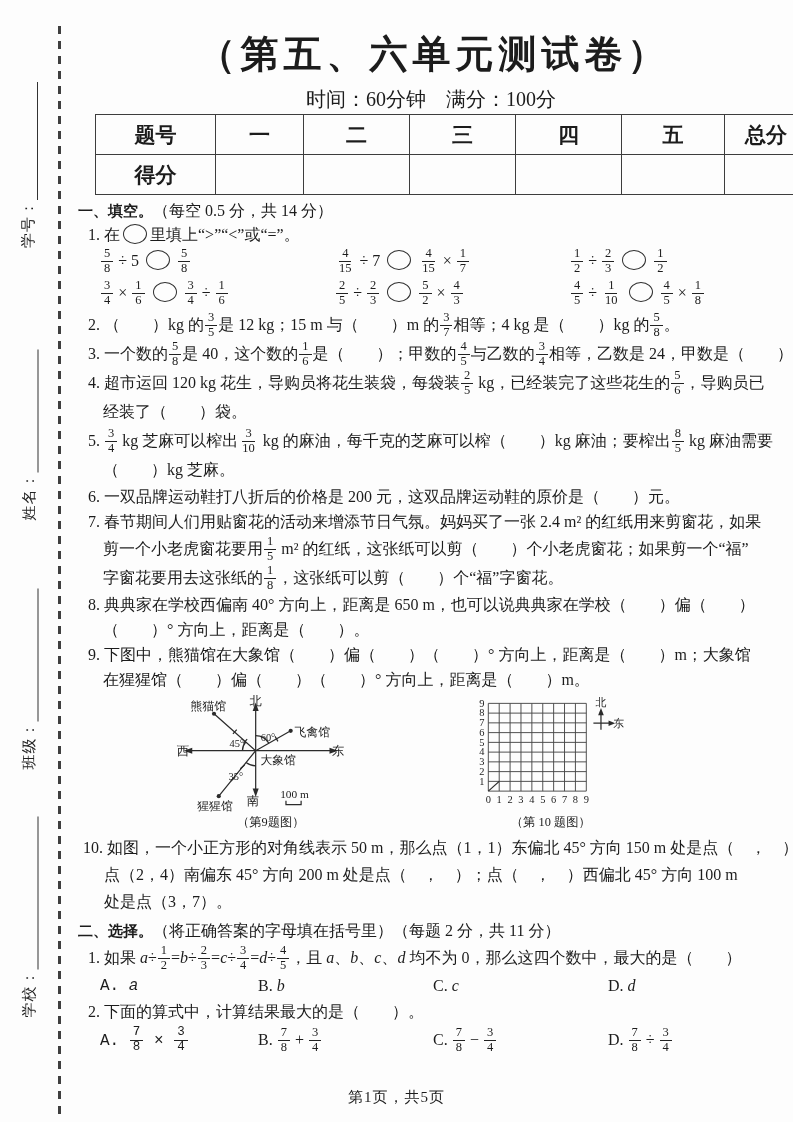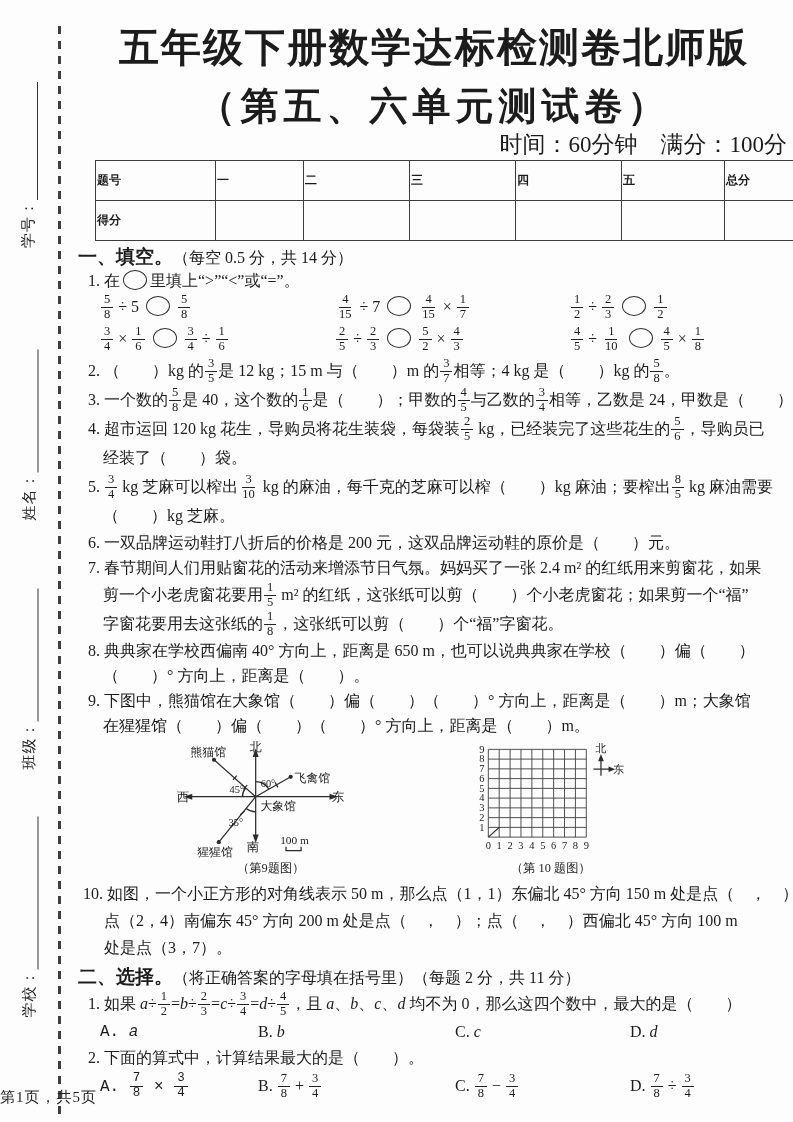--- a/index.html
+++ b/index.html
@@ -11,26 +11,26 @@
   
   .side-field{position:absolute;height:22px;display:flex;align-items:flex-end;
               transform:rotate(-90deg);font-size:15px;letter-spacing:1px;color:#222;}
   .side-label{white-space:nowrap;}
   .side-blank{display:inline-block;border-bottom:1.6px solid #333;height:14px;}
   .main{position:absolute;left:75px;top:22px;width:760px;}
   h1.title{margin:0;font-size:40px;line-height:52px;text-align:center;font-weight:700;
            letter-spacing:2px;width:718px;}
   .subtitle{margin-top:10px;font-size:38px;line-height:44px;text-align:center;font-weight:600;
             letter-spacing:5px;width:718px;}
-  .meta{margin-top:6px;font-size:23px;line-height:22px;text-align:right;width:712px;}
+  .meta{margin-top:12px;font-size:20px;line-height:22px;text-align:center;width:712px;}
   table.score{border-collapse:collapse;margin:4px 0 0 20px;table-layout:fixed;}
-  table.score td{border:1.8px solid #3d3d3d;height:37px;text-align:left;vertical-align:middle;
-                 font-size:12px;font-weight:700;}
+  table.score td{border:1.8px solid #3d3d3d;height:37px;text-align:center;vertical-align:middle;
+                 font-size:21px;font-weight:700;}
   .sec-head{margin:4px 0 0 3px;height:24px;line-height:24px;white-space:nowrap;}
-  .sec-head .b{font-family:"Liberation Sans","DejaVu Sans",sans-serif;font-weight:700;font-size:19px;text-align:right;}
+  .sec-head .b{font-family:"Liberation Sans","DejaVu Sans",sans-serif;font-weight:700;font-size:15px;text-align:right;}
   .sec-head .r{font-size:16px;}
   .line{white-space:nowrap;font-size:16px;}
   .lf{height:29px;line-height:29px;}
   .lp{height:25px;line-height:25px;}
   .l27{height:27px;line-height:27px;}
   .qml{margin-left:13px;}
   .q10ml{margin-left:8px;}
   .cont{padding-left:15px;}
   .cont10{padding-left:21px;}
   .intro{height:23px;line-height:23px;margin-left:13px;}
@@ -41,27 +41,27 @@
   .circ{display:inline-block;width:22px;height:18px;border:1.4px solid #2f2f2f;border-radius:50%;
         vertical-align:-4px;margin:0 3px;}
   .cmp{display:flex;margin-left:25px;height:32px;align-items:center;}
   .cmp>div{white-space:nowrap;font-size:16px;}
   .cmp>div:nth-child(1){width:235px;}
   .cmp>div:nth-child(2){width:235px;}
   .opts{display:flex;margin-left:25px;height:26px;align-items:center;}
   .opts>div{white-space:nowrap;font-size:16px;}
   .opts>div:nth-child(1){width:158px;font-family:Liberation Mono, monospace;}
   .opts>div:nth-child(2){width:175px;}
-  .opts>div:nth-child(3){width:175px;margin-left:22px;}
+  .opts>div:nth-child(3){width:175px;}
   .opts2{height:34px;}
   .fig-row{display:flex;margin-left:75px;height:142px;align-items:flex-start;}
   .fig-row svg{display:block;}
   .fig-gap{width:120px;}
   svg text{font-family:"Liberation Serif","DejaVu Serif",serif;fill:#1c1c1c;}
-  .footer{position:absolute;left:0;top:1088px;width:793px;text-align:left;font-size:15px;
+  .footer{position:absolute;left:0;top:1088px;width:793px;text-align:center;font-size:15px;
           letter-spacing:1px;}
 </style>
 </head>
 <body>
 
 <div class="page">
   <div class="fold"></div>
 
   <div class="side-field" style="left:-58px;top:152px;width:170px;">
     <span class="side-label">学号：</span>
@@ -74,21 +74,20 @@
   <div class="side-field" style="left:-65px;top:666px;width:185px;">
     <span class="side-label">班级：</span>
     <span class="side-blank" style="width:133px;"></span>
   </div>
   <div class="side-field" style="left:-75px;top:904px;width:205px;">
     <span class="side-label">学校：</span>
     <span class="side-blank" style="width:153px;"></span>
   </div>
 
   <div class="main">
-    <h1 class="title">五年级下册数学达标检测卷北师版</h1>
     <div class="subtitle">（第五、六单元测试卷）</div>
     <div class="meta">时间：60分钟　满分：100分</div>
 
     <table class="score">
       <tbody>
           <tr>
         <td style="width:117px;">题号</td>
         <td style="width:85px;">一</td>
         <td style="width:103px;">二</td>
         <td style="width:103px;">三</td>

